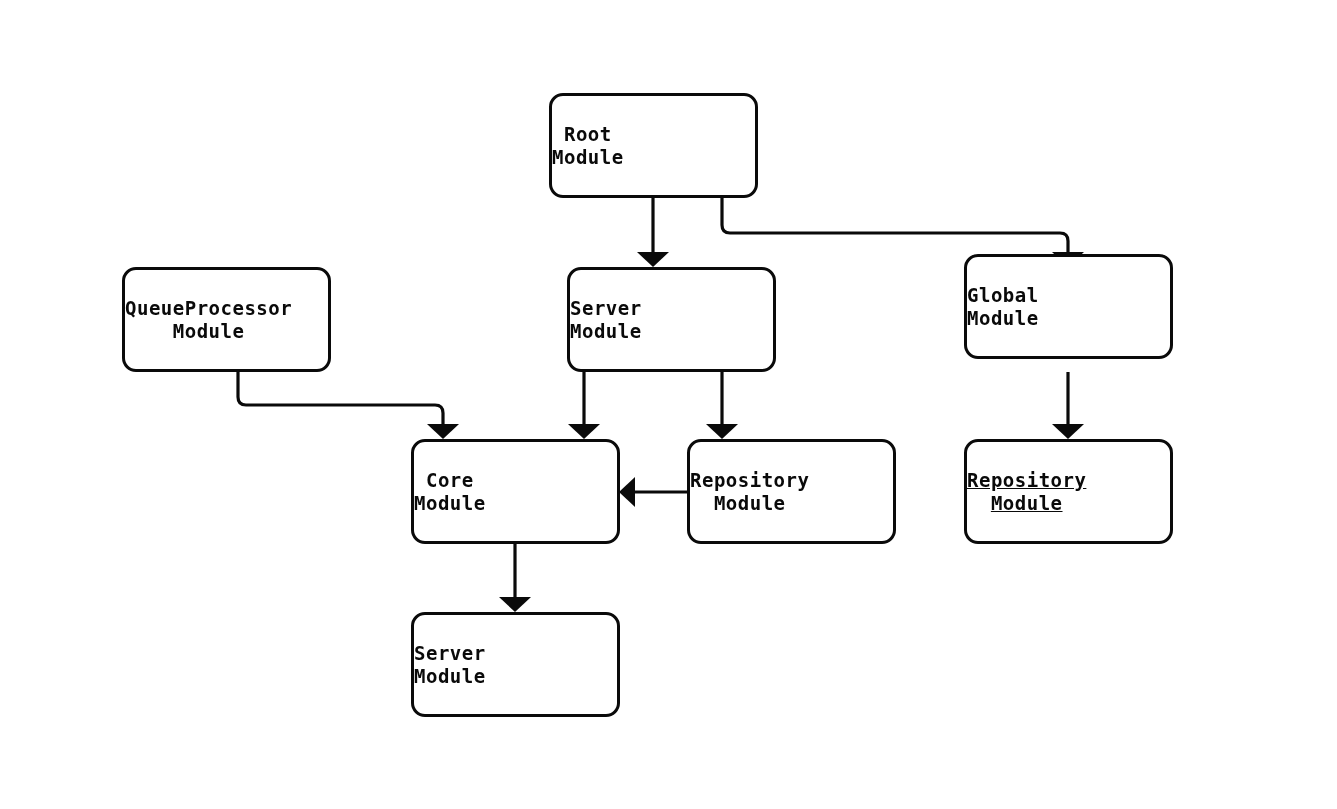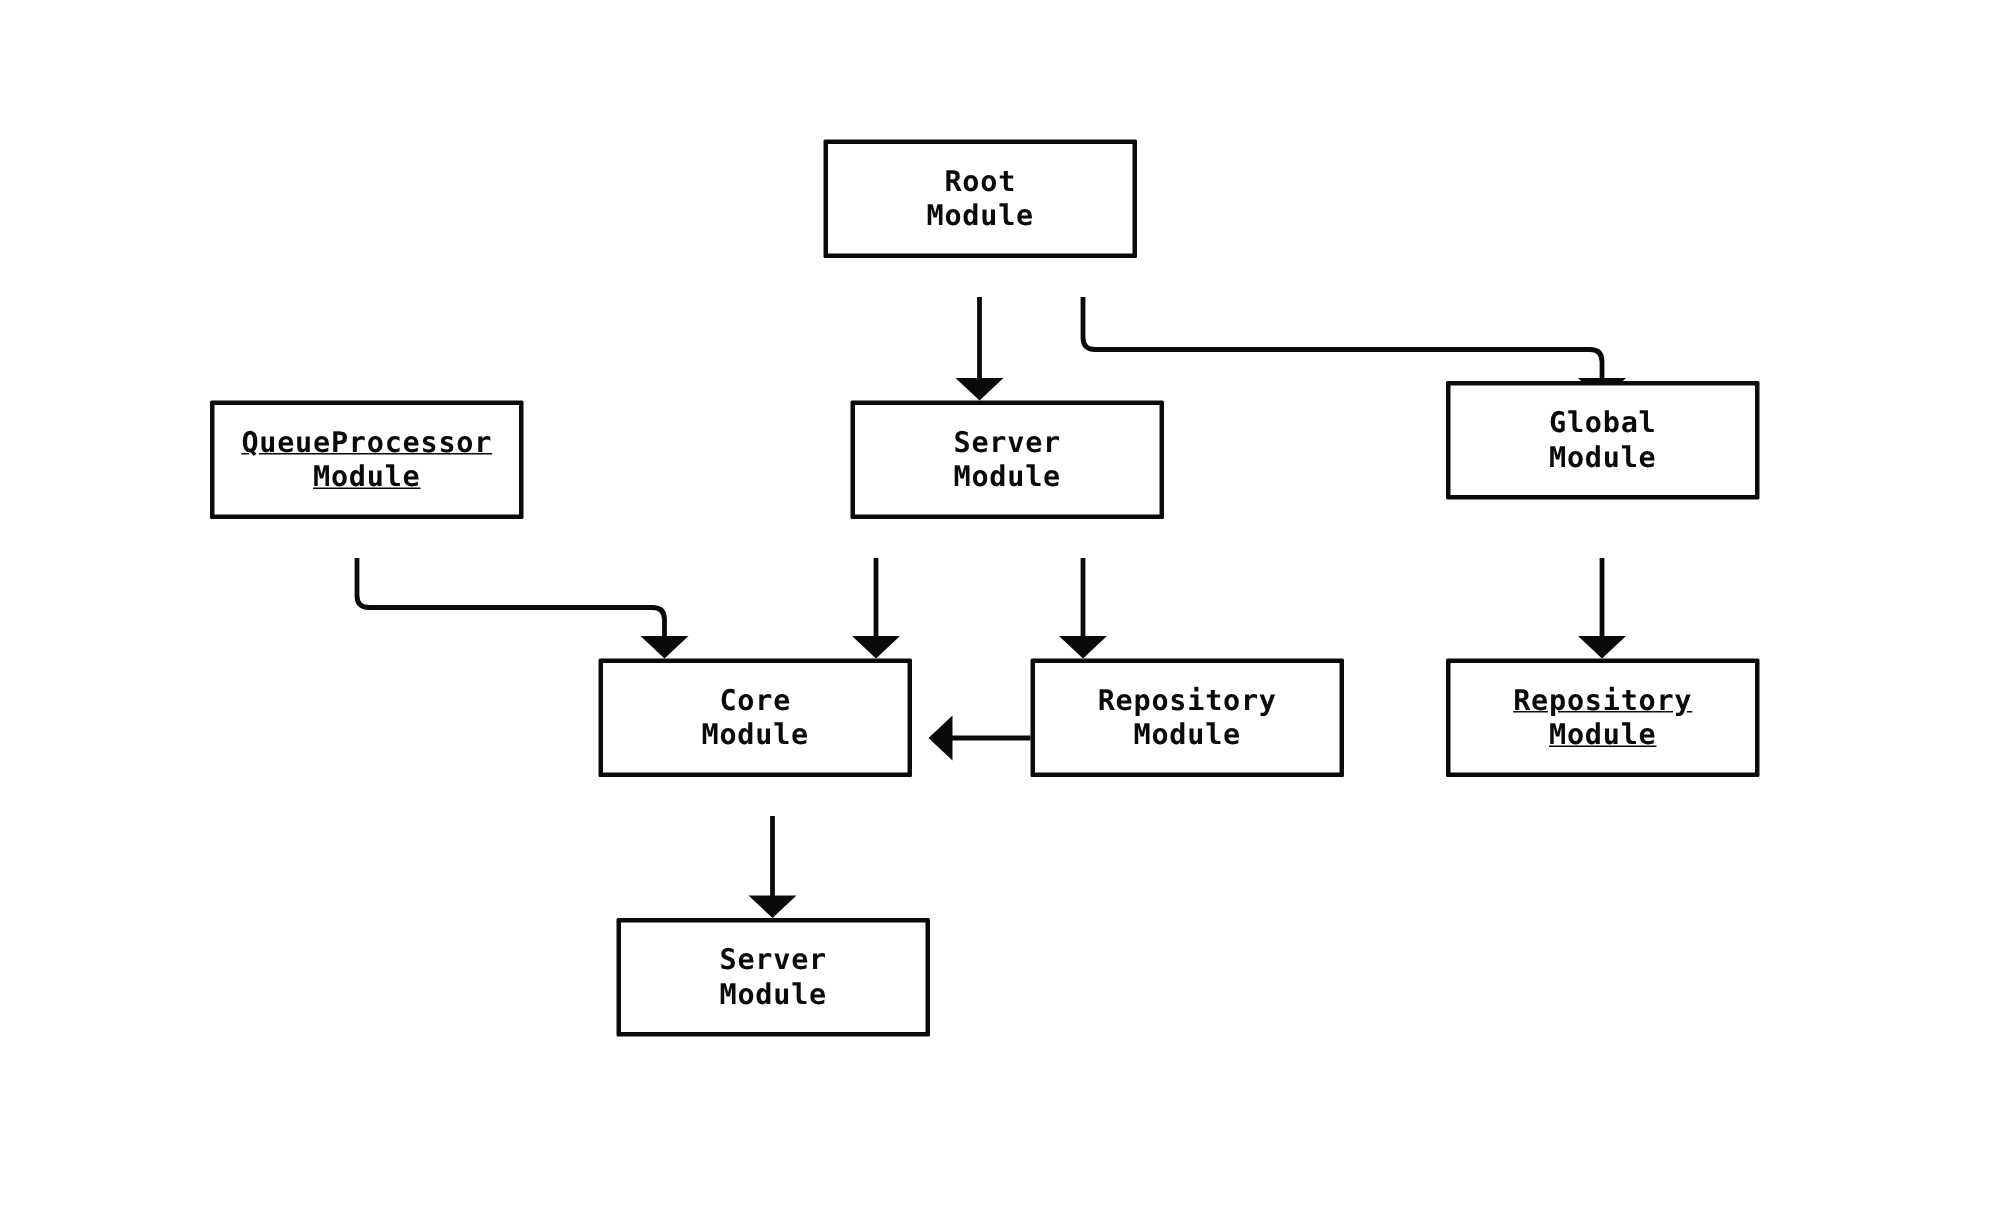--- a/index.html
+++ b/index.html
@@ -29,41 +29,40 @@
     stroke-width: 3.2;
     stroke-linecap: butt;
   }
   .edges-layer polygon {
     fill: #0a0a0a;
     stroke: none;
   }
   .node {
     position: absolute;
     width: 209px;
-    height: 79px;
+    height: 105px;
     box-sizing: border-box;
     background: #ffffff;
     border: 3px solid #0a0a0a;
-    border-radius: 1px;
+    border-radius: 14px;
     display: flex;
     align-items: center;
-    justify-content: center;
     text-align: center;
     font-weight: bold;
     font-size: 19px;
     line-height: 23px;
     color: #0a0a0a;
     white-space: pre-line;
     letter-spacing: 0.5px;
   }
   #node-root          { left: 549px; top: 93px;  }
-  #node-queueprocessor{ left: 140px; top: 267px; text-decoration: underline; }
+  #node-queueprocessor{ left: 122px; top: 267px; }
   #node-server        { left: 567px; top: 267px; }
   #node-global        { left: 964px; top: 254px; }
-  #node-core          { left: 399px; top: 439px; }
+  #node-core          { left: 411px; top: 439px; }
   #node-endpoints     { left: 687px; top: 439px; }
   #node-repository    { left: 964px; top: 439px; text-decoration: underline; }
   #node-queue         { left: 411px; top: 612px; }
 </style>
 </head>
 <body>
 
 <div class="canvas">
 
   <svg class="edges-layer" viewBox="0 0 1337 809" xmlns="http://www.w3.org/2000/svg">

